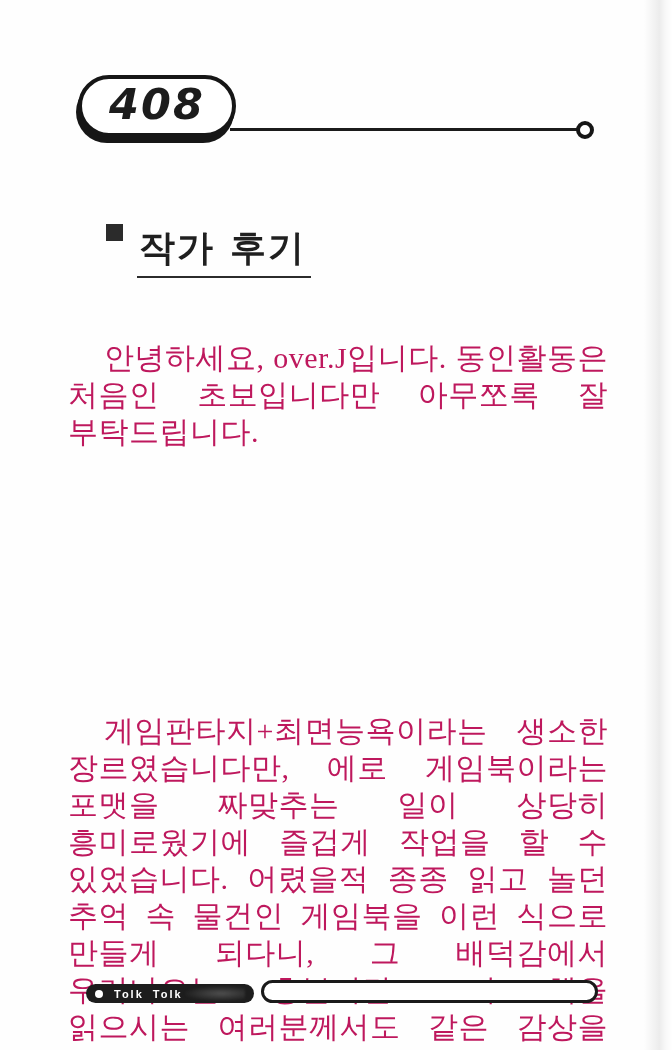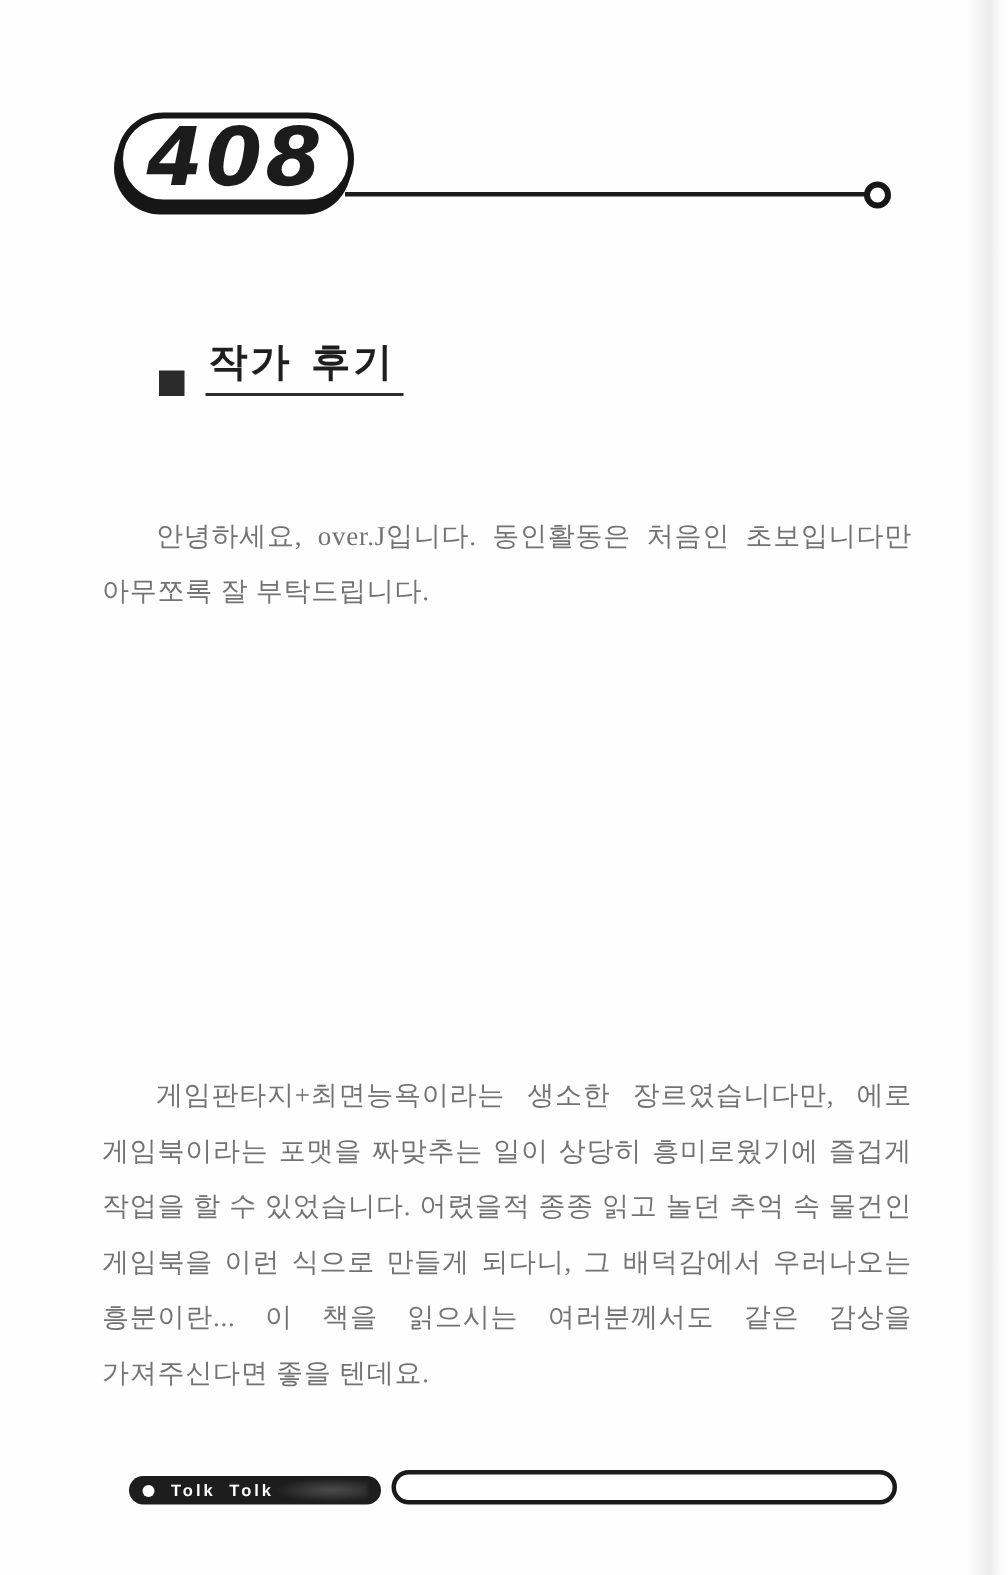--- a/index.html
+++ b/index.html
@@ -30,21 +30,21 @@
     box-shadow: -2px 6px 0 0 #161616;
     display: flex;
     align-items: center;
     justify-content: center;
     z-index: 3;
   }
   .badge-number {
     font-family: "DejaVu Sans", "Liberation Sans", sans-serif;
     font-style: italic;
     font-weight: 800;
-    font-size: 54px;
+    font-size: 43px;
     letter-spacing: 2px;
     color: #1c1c1c;
     transform: translateY(-2px);
   }
   .badge-line {
     position: absolute;
     left: 230px;
     top: 128px;
     width: 350px;
     height: 3px;
@@ -62,22 +62,22 @@
     border-radius: 50%;
     z-index: 2;
   }
 
   
   .section-heading {
     position: absolute;
     left: 106px;
     top: 224px;
     display: flex;
-    align-items: flex-end;
-    font-size: 26px;
+    align-items: flex-start;
+    font-size: 36px;
     letter-spacing: 2px;
     color: #1f1f1f;
   }
   .bullet-square {
     width: 17px;
     height: 17px;
     background: #2b2b2b;
     margin-right: 14px;
     flex: 0 0 auto;
   }
@@ -87,26 +87,26 @@
     border-bottom: 2px solid #2b2b2b;
     word-spacing: 4px;
   }
 
   
   .body-paragraph {
     position: absolute;
     left: 68px;
     width: 540px;
     margin: 0;
-    font-size: 18px;
+    font-size: 30px;
     line-height: 37px;
     text-align: justify;
     text-indent: 36px;
     letter-spacing: 0.5px;
-    color: #737373;
+    color: #be185d;
     word-break: keep-all;
   }
   .p1 { top: 339px; }
   .p2 { top: 452px; }
   .p3 { top: 712px; }
 
   
   .staff-pill {
     position: absolute;
     left: 86px;

